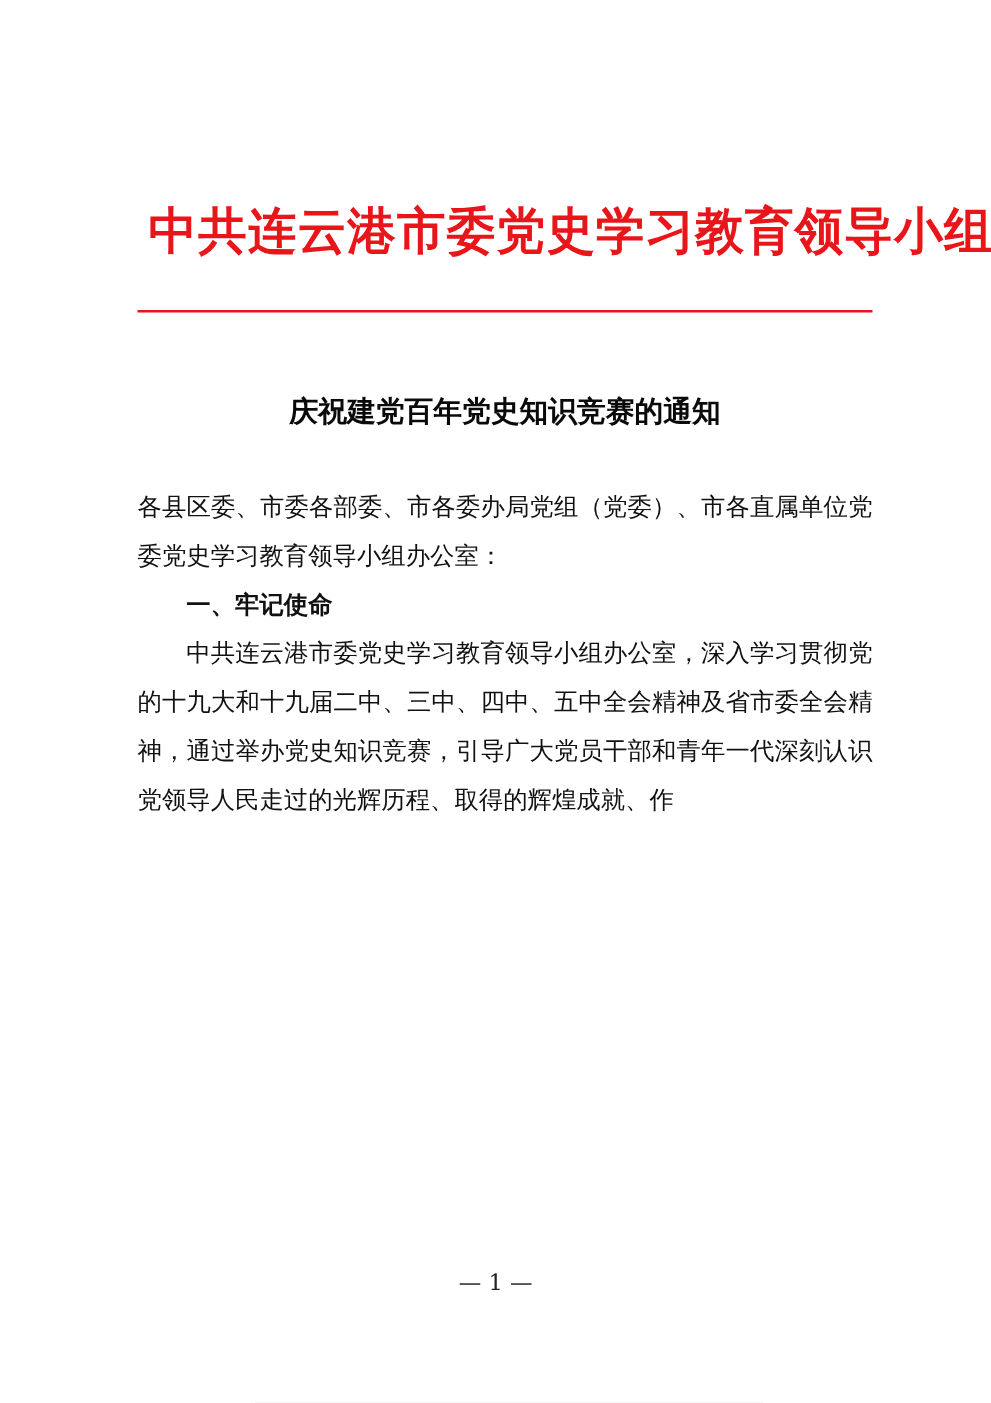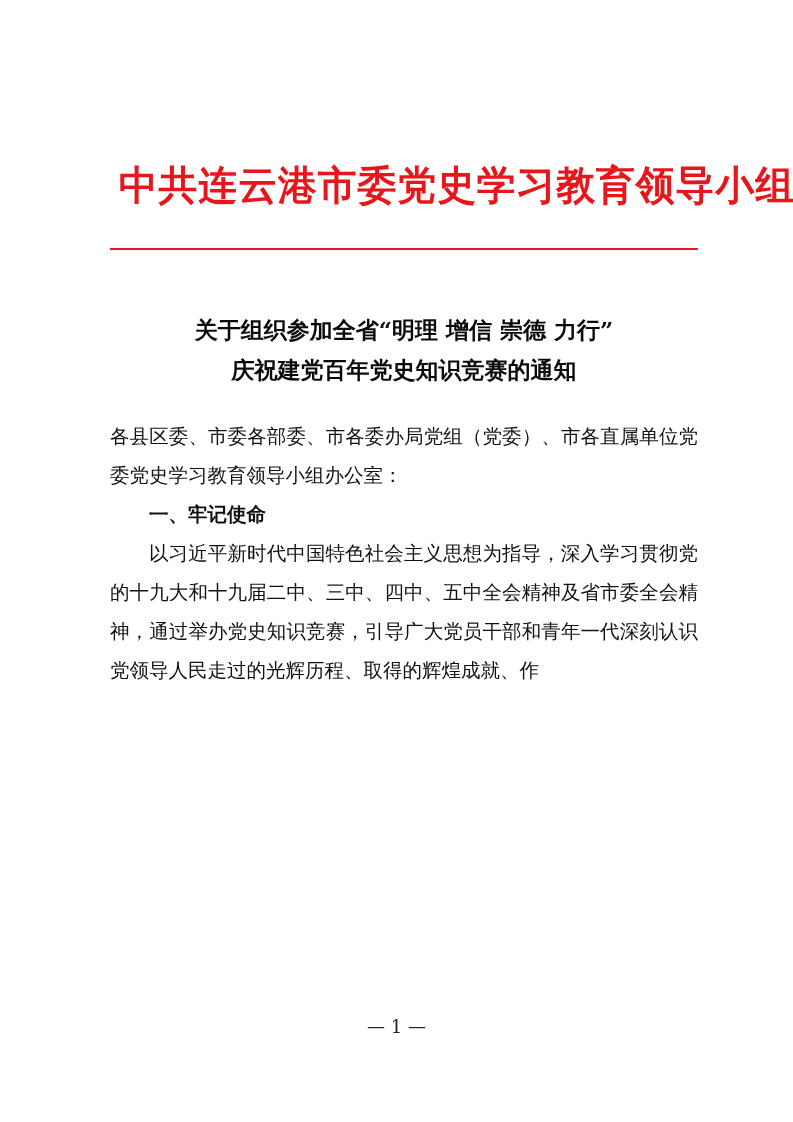--- a/index.html
+++ b/index.html
@@ -45,21 +45,21 @@
     font-family: "DejaVu Serif", serif;
     font-weight: bold;
     font-size: 23px;
     line-height: 1.75;
     color: #0a0a0a;
   }
   .doc-title .line {
     display: block;
   }
   .body-text {
-    margin-top: 26px;
+    margin-top: 36px;
     font-size: 19.5px;
     line-height: 2.0;
     color: #111111;
     text-align: justify;
     font-family: "DejaVu Serif", serif;
   }
   .para {
     margin: 0 0 0 0;
     text-indent: 0;
   }
@@ -87,32 +87,31 @@
 
 <div class="page">
 
   <div class="content">
 
     <div class="letterhead">中共连云港市委党史学习教育领导小组办公室</div>
 
     <div class="redrule"></div>
 
     <div class="doc-title">
-      <span class="line">关于组织参加全省“明理  增信  崇德  力行”</span>
       <span class="line">庆祝建党百年党史知识竞赛的通知</span>
     </div>
 
     <div class="body-text">
 
       <p class="para">各县区委、市委各部委、市各委办局党组（党委）、市各直属单位党委党史学习教育领导小组办公室：</p>
 
 
       <p class="para section-heading">一、牢记使命</p>
 
-      <p class="para indent">以习近平新时代中国特色社会主义思想为指导，深入学习贯彻党的十九大和十九届二中、三中、四中、五中全会精神及省市委全会精神，通过举办党史知识竞赛，引导广大党员干部和青年一代深刻认识党领导人民走过的光辉历程、取得的辉煌成就、作</p>
+      <p class="para indent">中共连云港市委党史学习教育领导小组办公室，深入学习贯彻党的十九大和十九届二中、三中、四中、五中全会精神及省市委全会精神，通过举办党史知识竞赛，引导广大党员干部和青年一代深刻认识党领导人民走过的光辉历程、取得的辉煌成就、作</p>
 
     </div>
 
   </div>
 
   <div class="pagenum">— 1 —</div>
 
 </div>
 
 </body></html>

